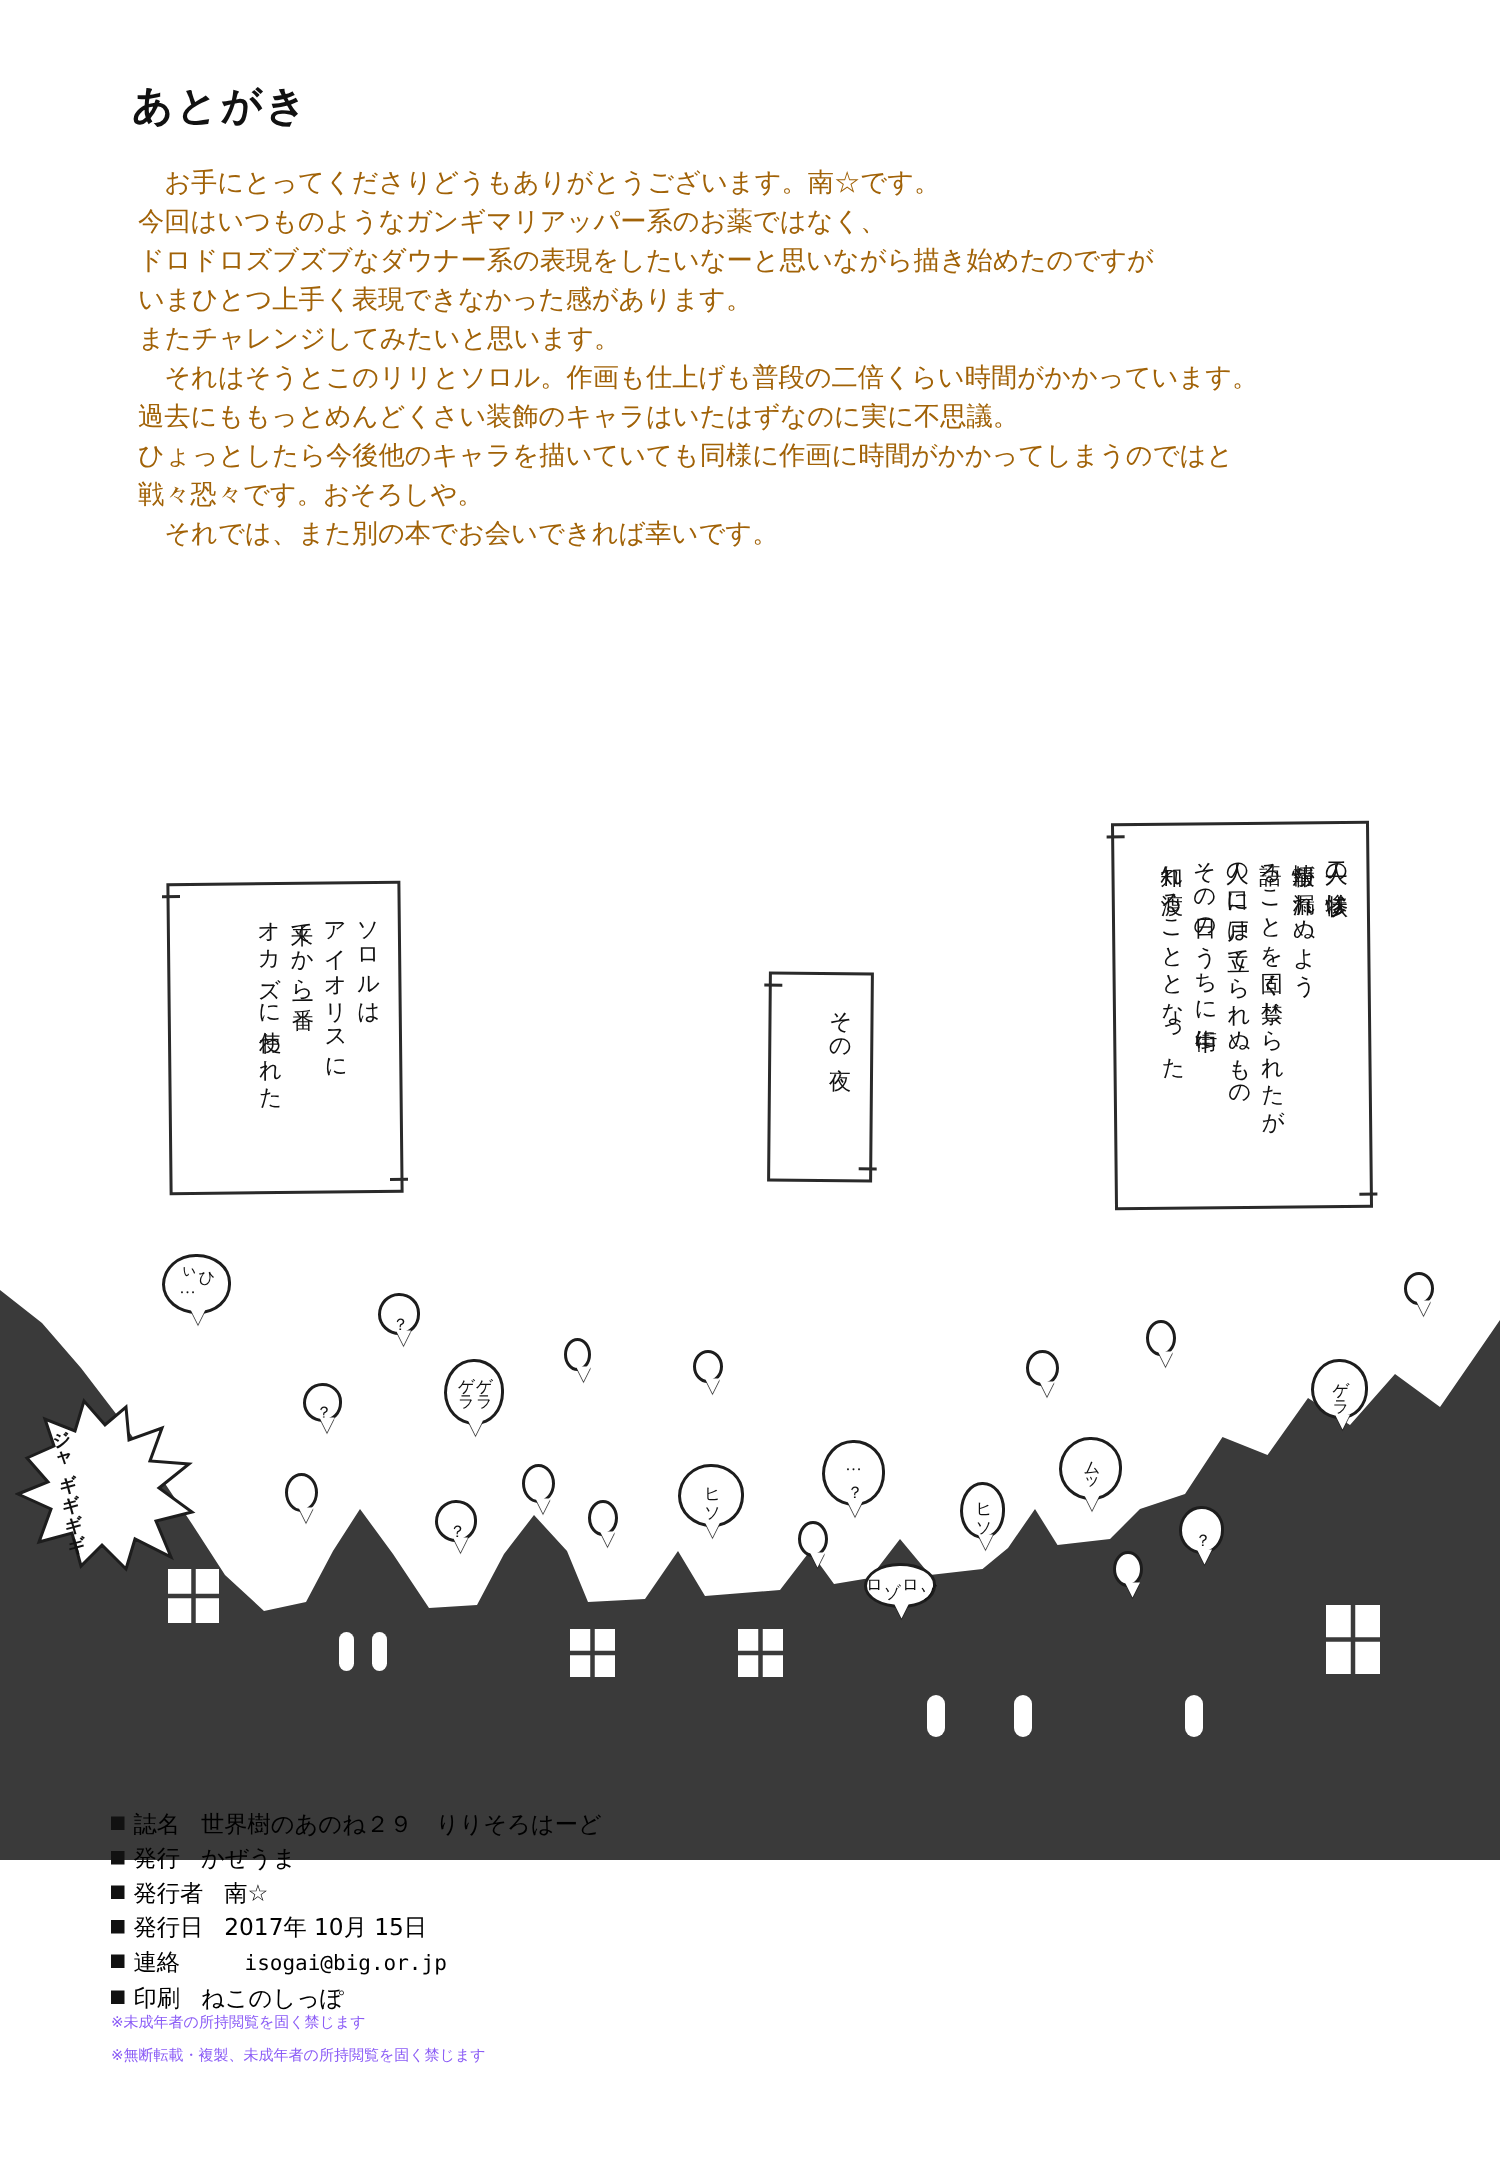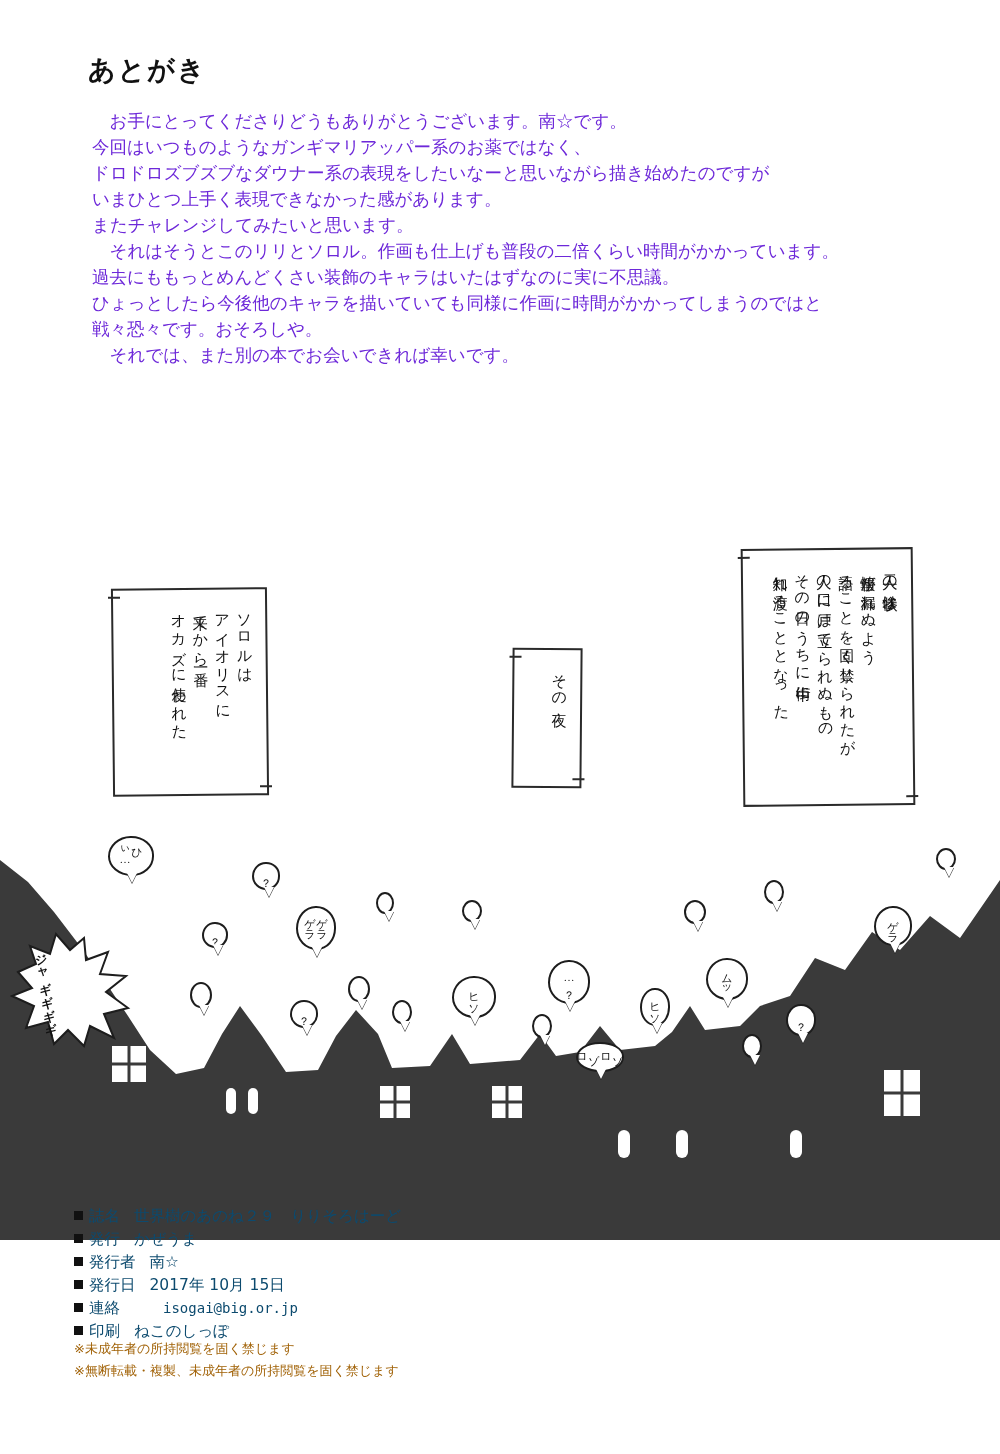--- a/index.html
+++ b/index.html
@@ -28,21 +28,21 @@
     letter-spacing: 2px;
     color: #111;
   }
   .afterword-body {
     position: absolute;
     left: 92px;
     top: 108px;
     width: 820px;
     font-size: 17.5px;
     line-height: 26px;
-    color: #6d28d9;
+    color: #a16207;
   }
   .afterword-body p {
     margin: 0;
     white-space: pre-wrap;
   }
 
   
   .vbox {
     position: absolute;
     border: 2px solid #2a2a2a;
@@ -138,44 +138,44 @@
 
   
   .colophon {
     position: absolute;
     left: 74px;
     top: 1205px;
     width: 600px;
     font-family: "DejaVu Sans", "Liberation Sans", sans-serif;
     font-size: 15.5px;
     line-height: 23px;
-    color: #0c4a6e;
+    color: #000000;
   }
   .colophon .row {
     display: block;
     white-space: pre;
   }
   .colophon .sq {
     display: inline-block;
     width: 9px; height: 9px;
     background: #111;
     margin-right: 6px;
     vertical-align: 1px;
   }
   .colophon .label { display: inline-block; }
   .colophon .value { display: inline-block; margin-left: 14px; }
   .colophon .mono { font-family: "DejaVu Sans Mono", "Liberation Mono", monospace; font-size: 14px; margin-left: 43px; }
   .notices {
     position: absolute;
     left: 74px;
     top: 1338px;
     font-family: "DejaVu Sans", "Liberation Sans", sans-serif;
-    font-size: 13px;
+    font-size: 10px;
     line-height: 22px;
-    color: #a16207;
+    color: #8b5cf6;
   }
   .notices div { white-space: pre; }
 </style>
 </head>
 <body>
 
 <div class="page">
 
   <div class="afterword-title">あとがき</div>
 

